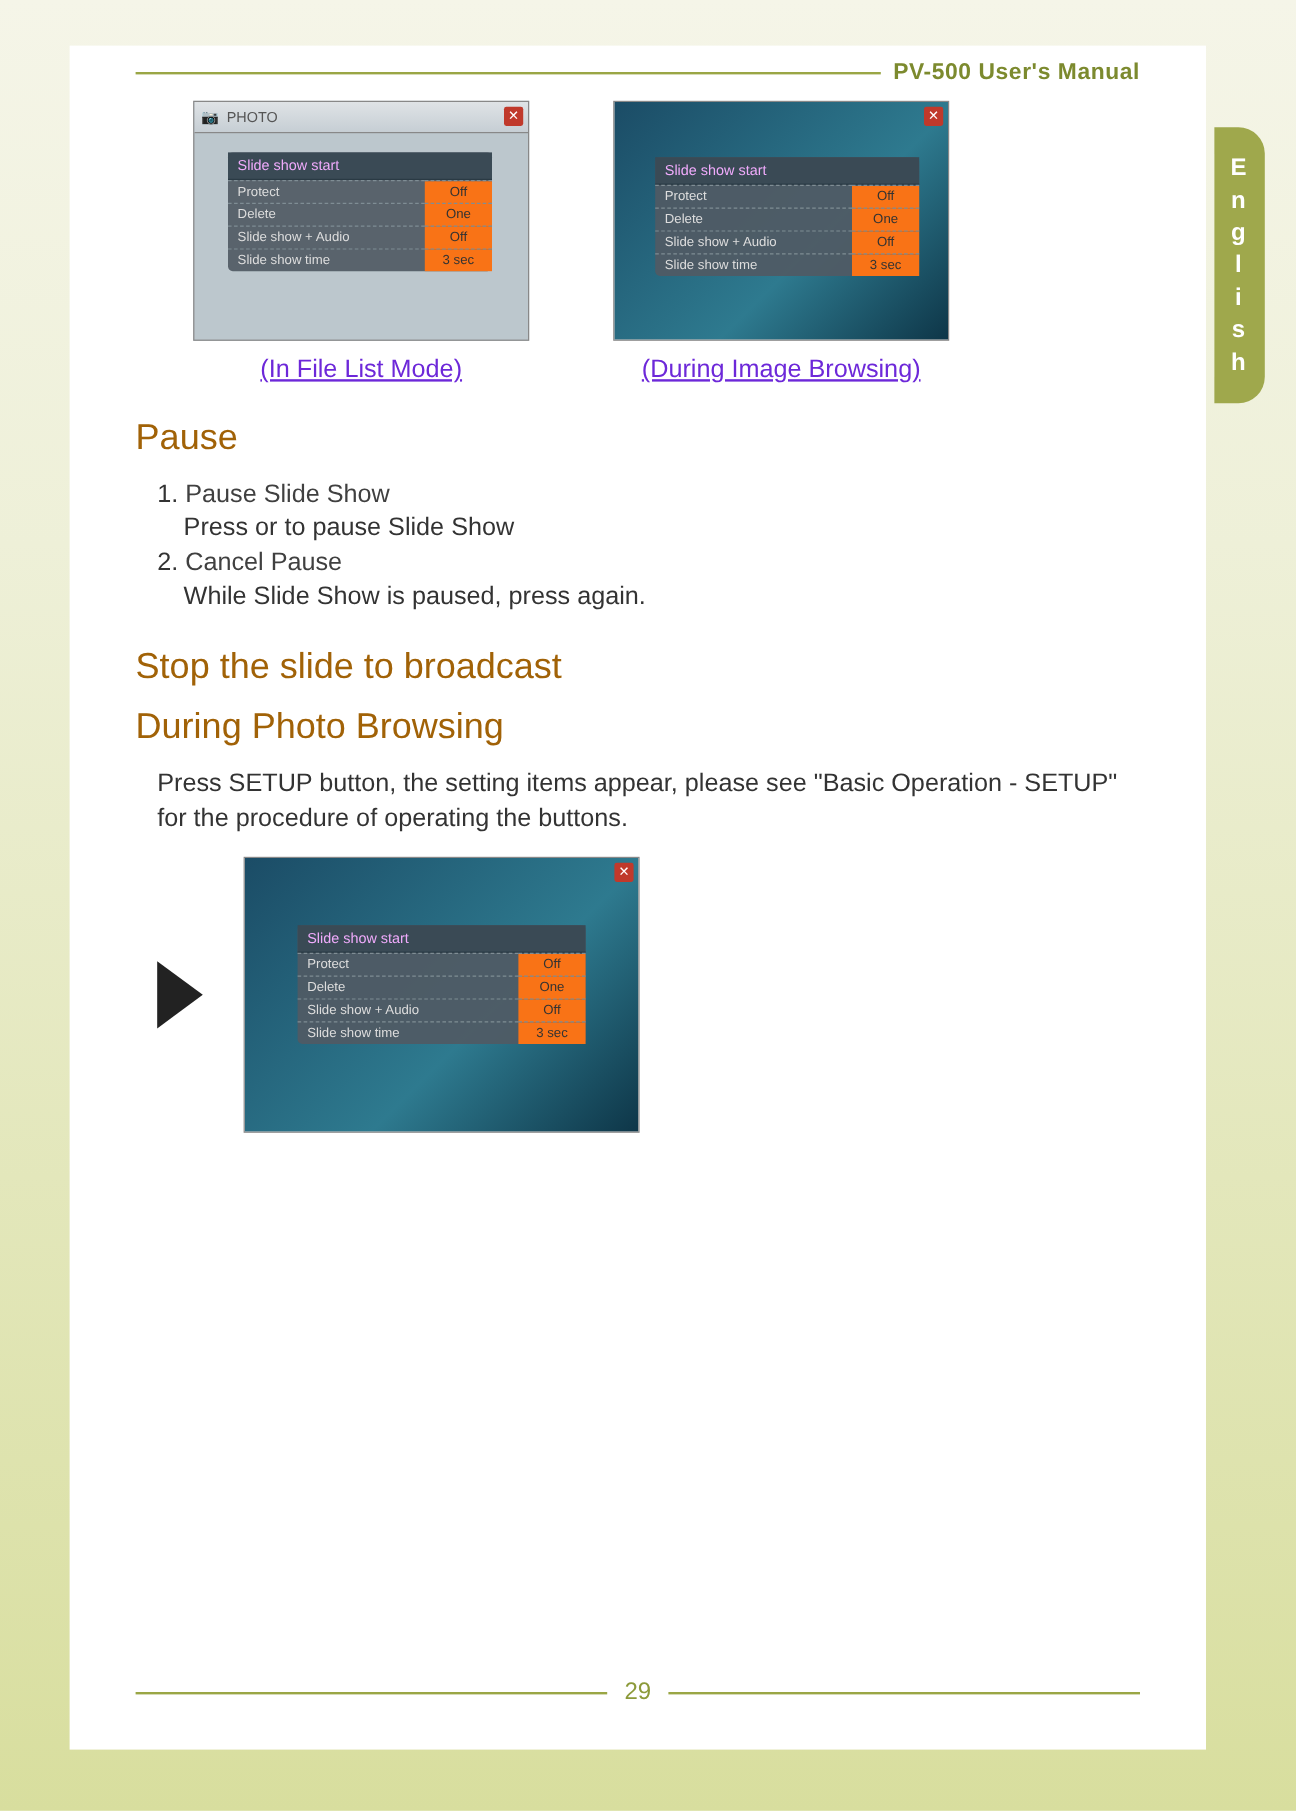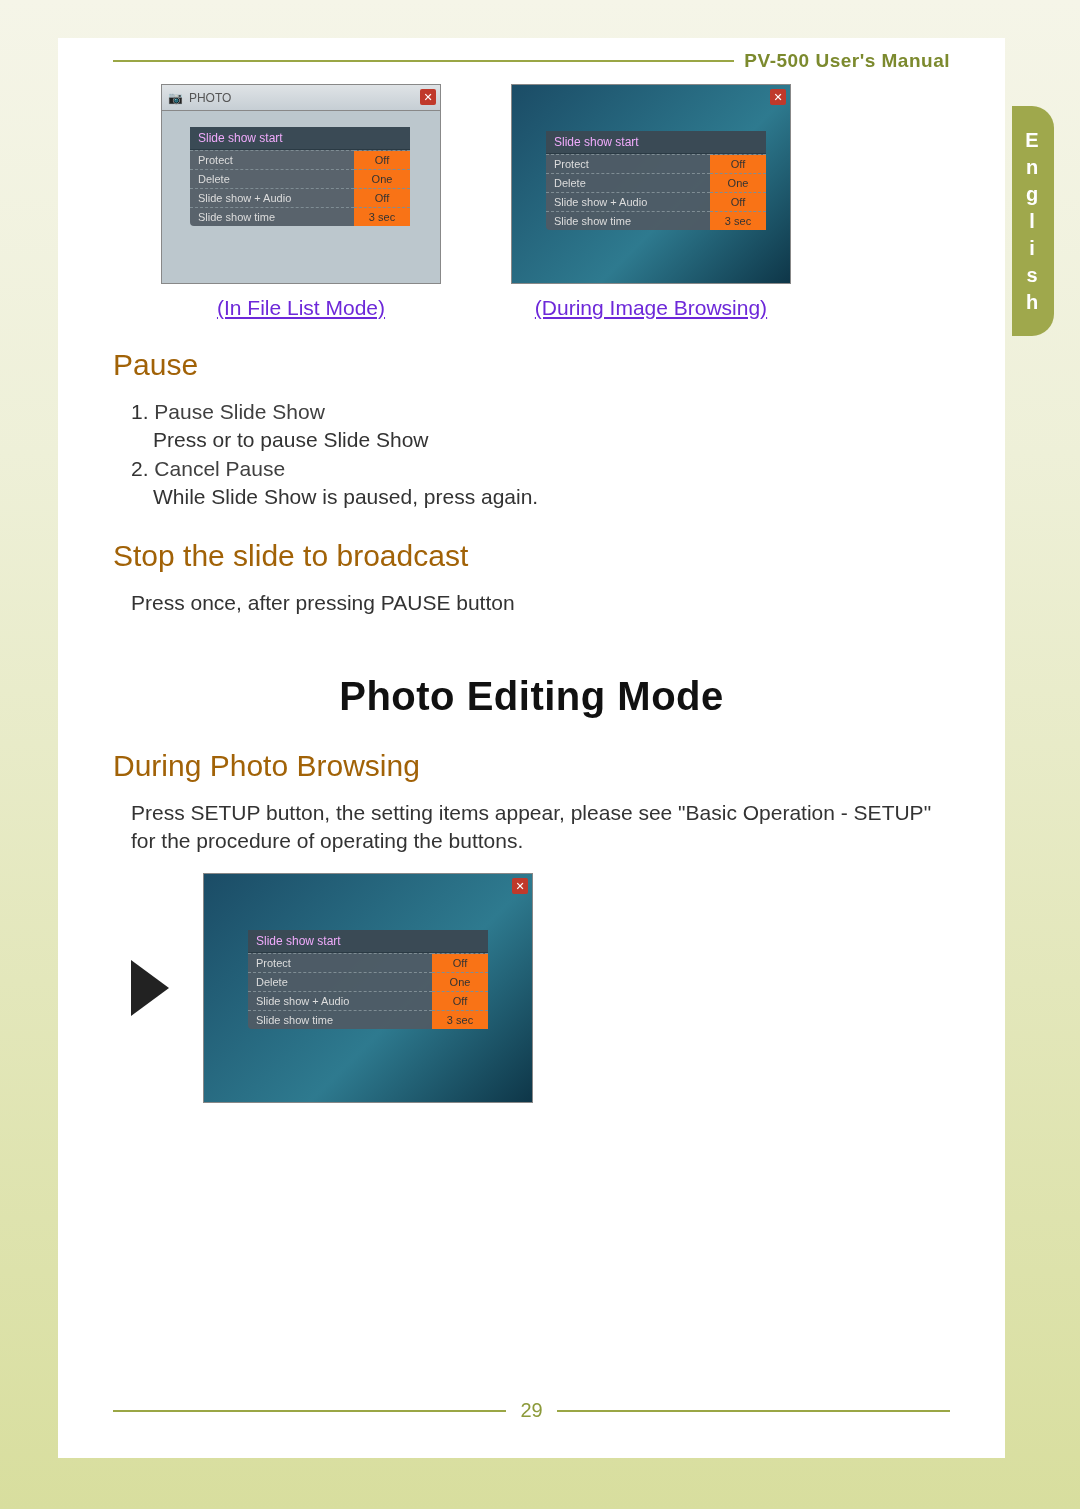--- a/index.html
+++ b/index.html
@@ -237,23 +237,21 @@
 
   <h2 class="section">Pause</h2>
   <div class="body-text">
     <div><span>1.</span> <span class="item-label">Pause Slide Show</span></div>
     <div style="margin-left:22px;">Press      or    to pause Slide Show</div>
     <div><span>2.</span> <span class="item-label">Cancel Pause</span></div>
     <div style="margin-left:22px;">While Slide Show is paused, press       again.</div>
   </div>
 
   <h2 class="section spaced">Stop the slide to broadcast</h2>
-  <div class="body-text">Press    once, after pressing PAUSE button</div>
-
-  <h1 class="big">Photo Editing Mode</h1>
+
 
   <h2 class="section" style="margin-top:0;">During Photo Browsing</h2>
   <div class="body-text">Press SETUP button, the setting items appear, please see "Basic Operation - SETUP" for the procedure of operating the buttons.</div>
 
   <div class="setup-row">
     <div class="arrow-right"></div>
     <div class="shot blue shot-large">
       <div class="x-btn">✕</div>
       <div class="menu-box" style="left:44px; top:56px; width:240px;">
         <div class="hdr">Slide show start</div>

